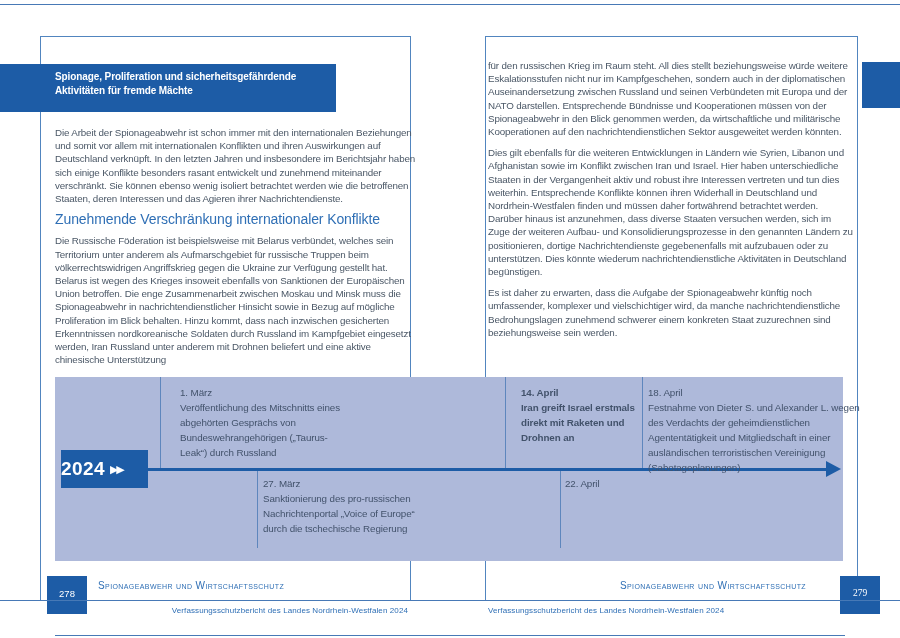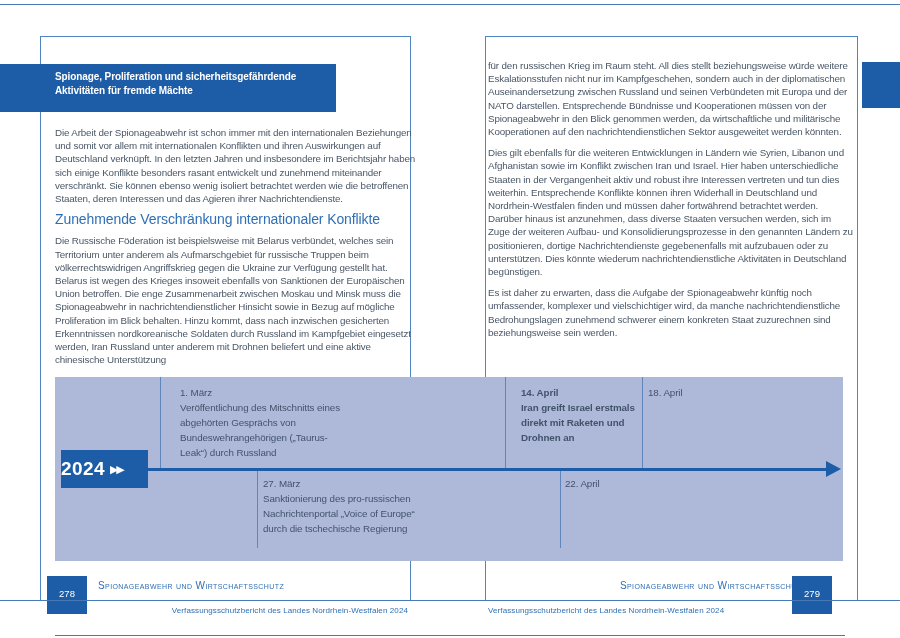--- a/index.html
+++ b/index.html
@@ -37,21 +37,21 @@
   .c5{left:505px;top:94px;height:77px;}
   .tl-event{position:absolute;color:#42526b;font-size:9.8px;letter-spacing:-0.1px;line-height:15px;}
   .e0{left:125px;top:8px;width:168px;}
   .e2{left:466px;top:8px;width:132px;font-weight:bold;}
   .e3{left:593px;top:8px;width:212px;}
   .e1{left:208px;top:99px;width:152px;}
   .e4{left:510px;top:99px;width:222px;}
   .num-box{position:absolute;width:40px;height:38px;background:#1d5ca6;color:#ffffff;
            font-size:9.5px;text-align:center;padding-top:12px;box-sizing:border-box;}
   .num-left{left:47px;top:576px;}
-  .num-right{left:792px;top:576px;}
+  .num-right{left:840px;top:576px;font-family:Liberation Serif, serif;}
   .run-head{position:absolute;top:580px;color:#2f6fb5;font-size:10px;font-variant:small-caps;letter-spacing:0.4px;}
   .run-left{left:98px;}
   .run-right{left:500px;width:306px;text-align:right;}
   .book-foot{position:absolute;top:606px;width:353px;color:#2f6fb5;font-size:8px;letter-spacing:0.1px;}
   .bf-left{left:55px;text-align:right;}
   .bf-right{left:488px;text-align:left;}
 </style>
 </head>
 <body>
 
@@ -100,20 +100,21 @@
     <div class="tl-event e1">
       <div>27. März</div>
       <div>Sanktionierung des pro-russischen Nachrichtenportal „Voice of Europe“ durch die tschechische Regierung</div>
     </div>
     <div class="tl-event e2">
       <div>14. April</div>
       <div>Iran greift Israel erstmals direkt mit Raketen und Drohnen an</div>
     </div>
     <div class="tl-event e3">
       <div>18. April</div>
+      <div>Festnahme von Dieter S. und Alexander L. wegen des Verdachts der geheimdienstlichen Agententätigkeit und Mitgliedschaft in einer ausländischen terroristischen Vereinigung (Sabotageplanungen)</div>
     </div>
     <div class="tl-event e4">
       <div>22. April</div>
     </div>
   </div>
 
   <div class="num-box num-left">278</div>
   <div class="run-head run-left">Spionageabwehr und Wirtschaftsschutz</div>
 
   <div class="run-head run-right">Spionageabwehr und Wirtschaftsschutz</div>

